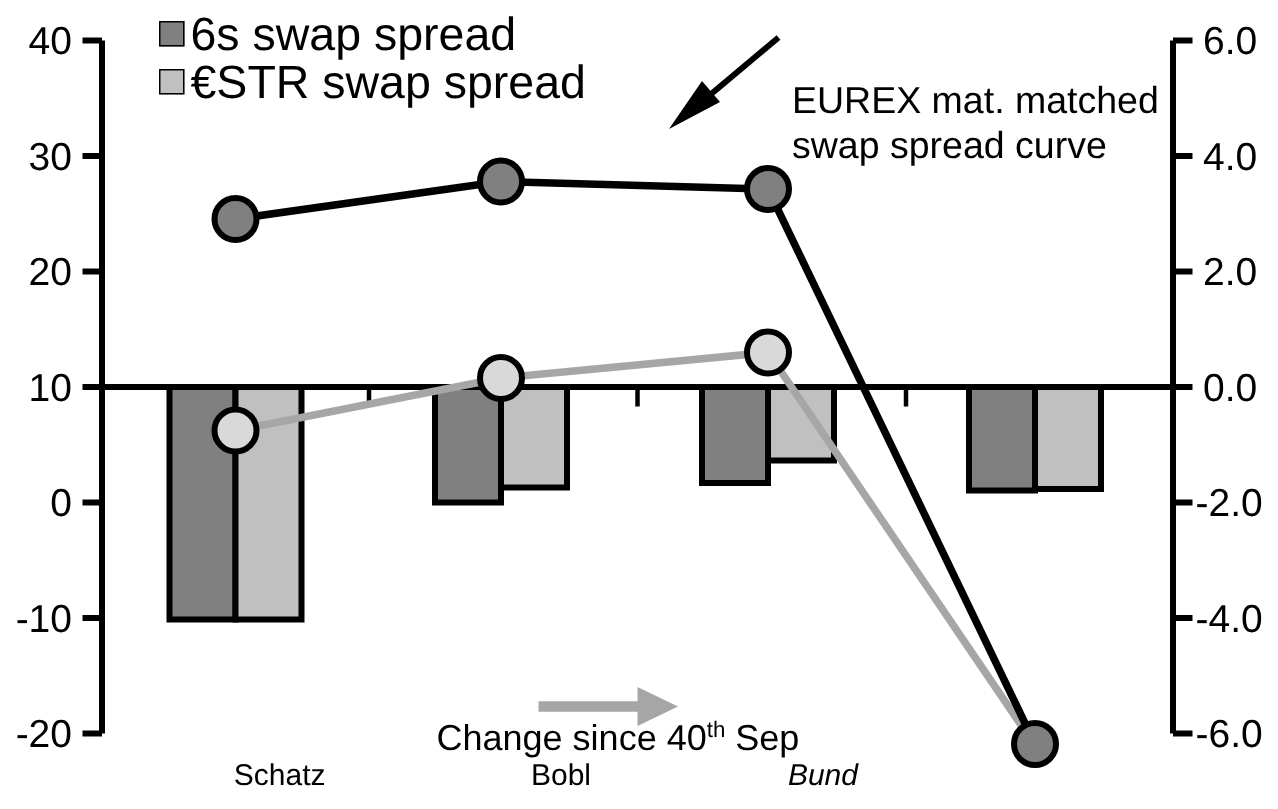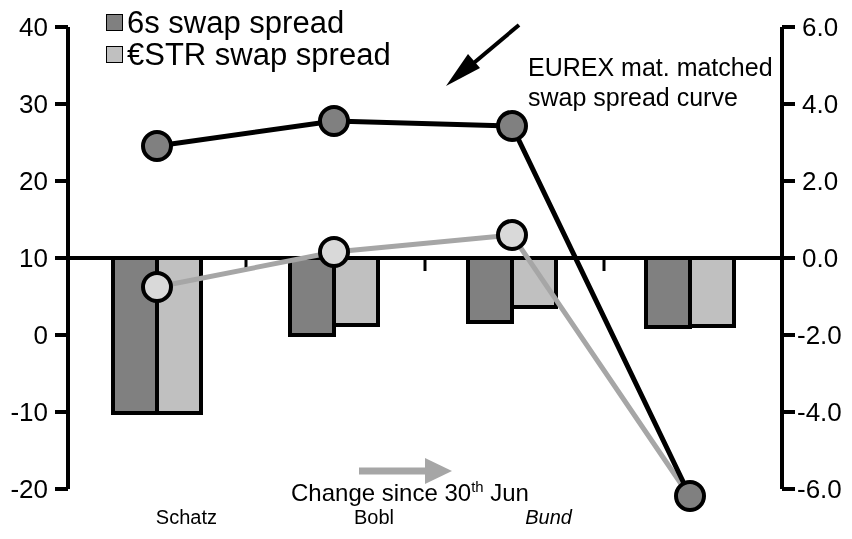--- a/index.html
+++ b/index.html
@@ -134,16 +134,16 @@
       <span class="legend-text">€STR swap spread</span>
     </div>
   </div>
 
   <div class="annot" id="curve-annot">
     <div>EUREX mat. matched</div>
     <div>swap spread curve</div>
   </div>
 
   <div class="annot" id="change-annot">
-    <span>Change since 30</span><sup>th</sup><span> Jun</span>
+    <span>Change since 40</span><sup>th</sup><span> Sep</span>
   </div>
 
 </div>
 
 </body></html>

